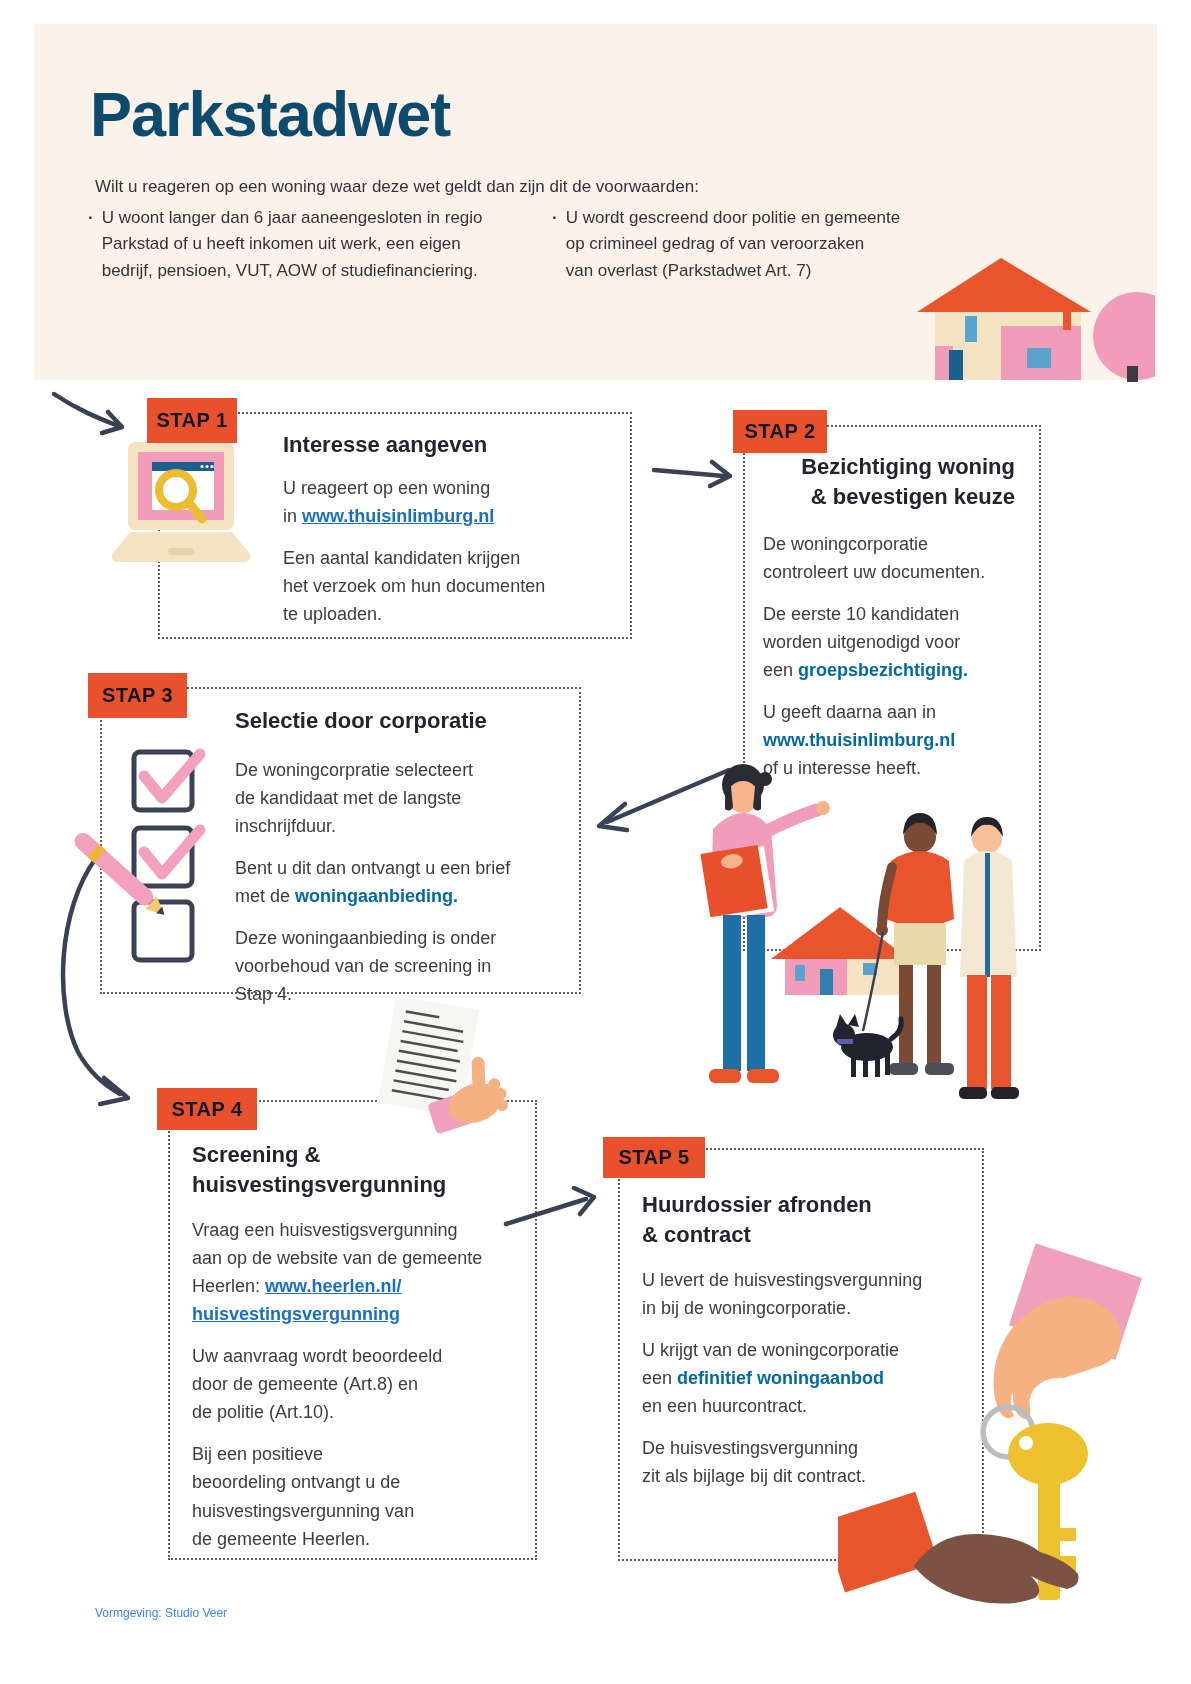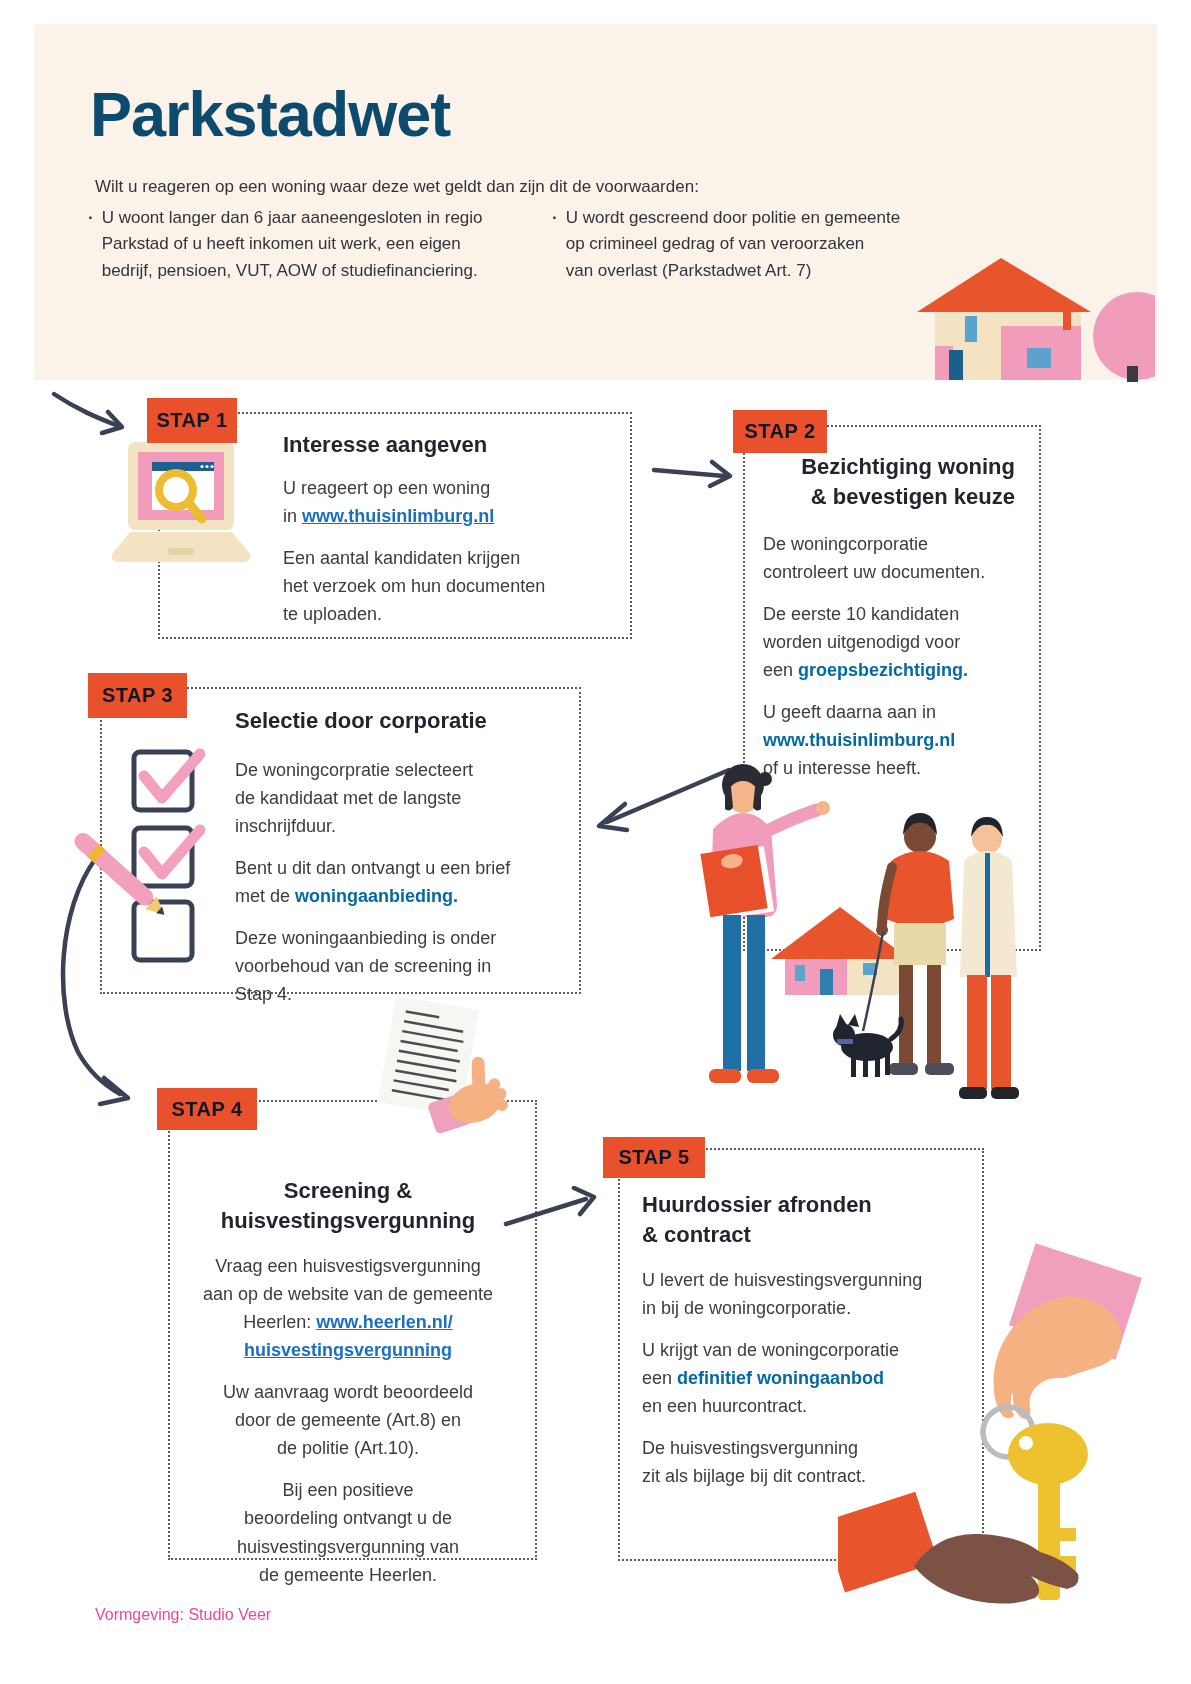--- a/index.html
+++ b/index.html
@@ -32,27 +32,27 @@
   .lab5{left:603px;top:1137px;width:102px;height:41px;}
   .content{z-index:2;font-size:18px;line-height:1.56;color:#3c3c42;}
   .content h3{margin:0 0 14px 0;font-size:22px;line-height:1.36;color:#22252d;font-weight:700;}
   .content p{margin:0 0 14px 0;}
   .c1{left:283px;top:430px;width:300px;}
   .c2{left:763px;top:452px;width:252px;}
   .c2 h3{margin-bottom:18px;text-align:right;}
   .c2 .gap{margin-top:12px;}
   .c3{left:235px;top:706px;width:330px;}
   .c3 h3{margin-bottom:20px;}
-  .c4{left:192px;top:1176px;width:312px;text-align:center;}
+  .c4{left:192px;top:1140px;width:312px;}
   .c4 h3{margin-bottom:16px;}
   .c5{left:642px;top:1190px;width:330px;}
   .c5 h3{margin-bottom:16px;}
   .link{color:#1a6fc4;font-weight:700;text-decoration:underline;cursor:pointer;}
   .bold{font-weight:700;color:#0369a1;}
-  .footer{left:95px;top:1606px;font-size:16px;color:#ec4899;z-index:2;}
+  .footer{left:95px;top:1606px;font-size:12px;color:#3b82f6;z-index:2;}
   .illus{z-index:2;}
   .arrow{z-index:2;}
 </style>
 </head>
 <body>
 
 <div class="poster">
 
   <div class="abs hero"></div>
   <div class="abs hero-title">Parkstadwet</div>

